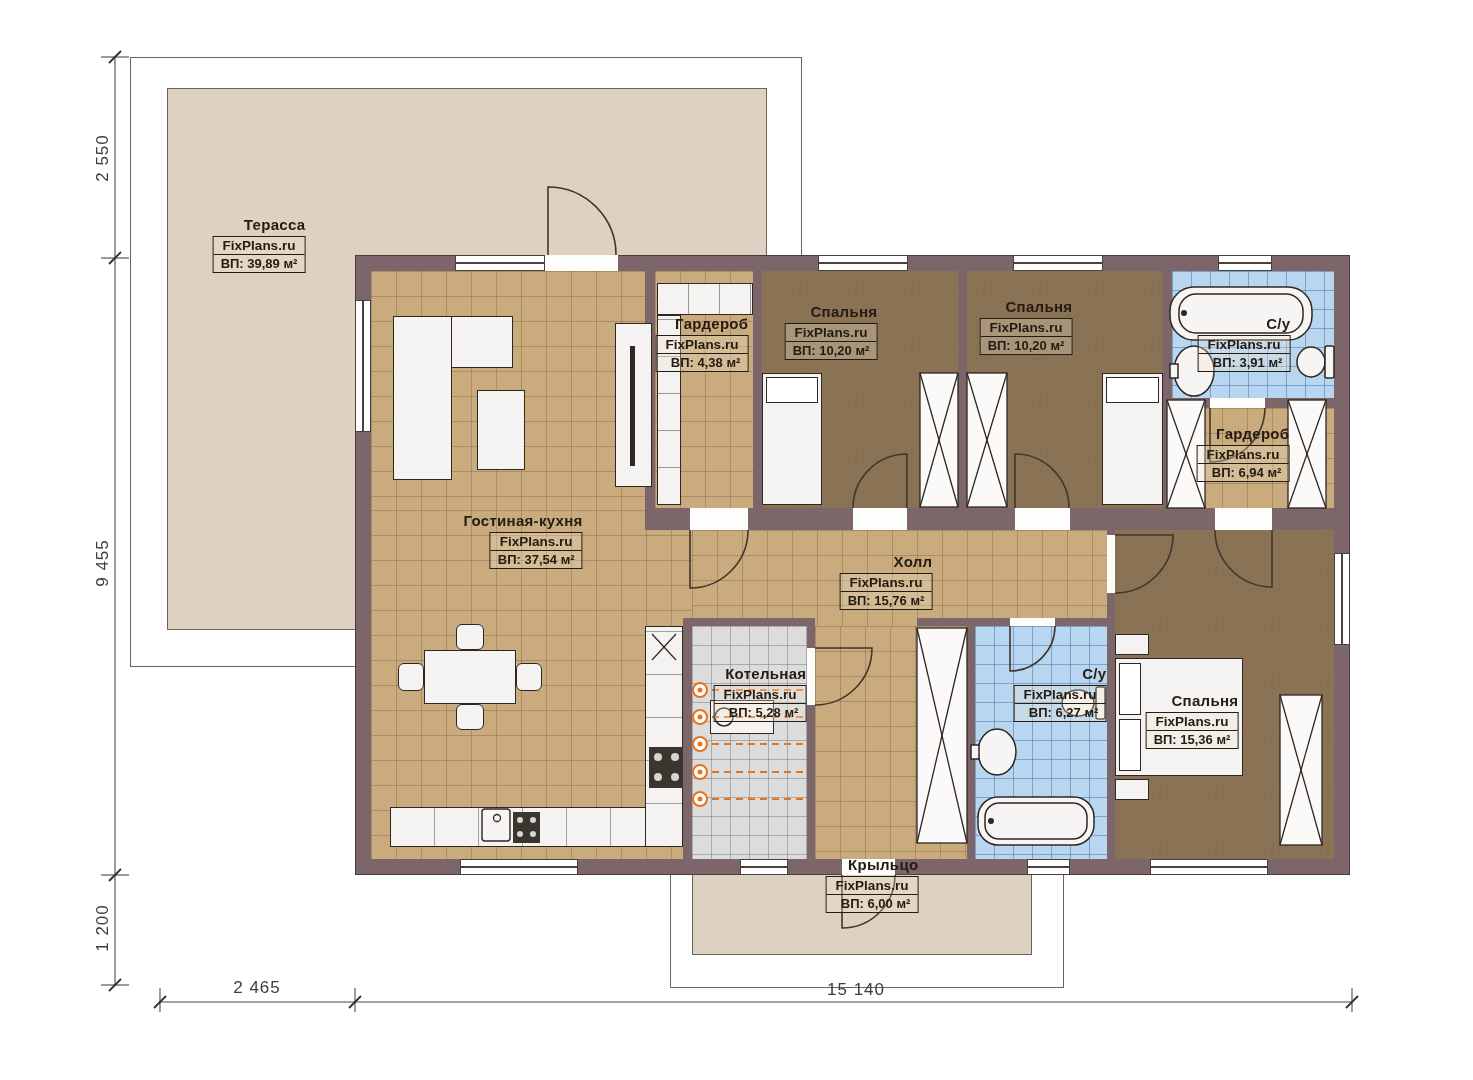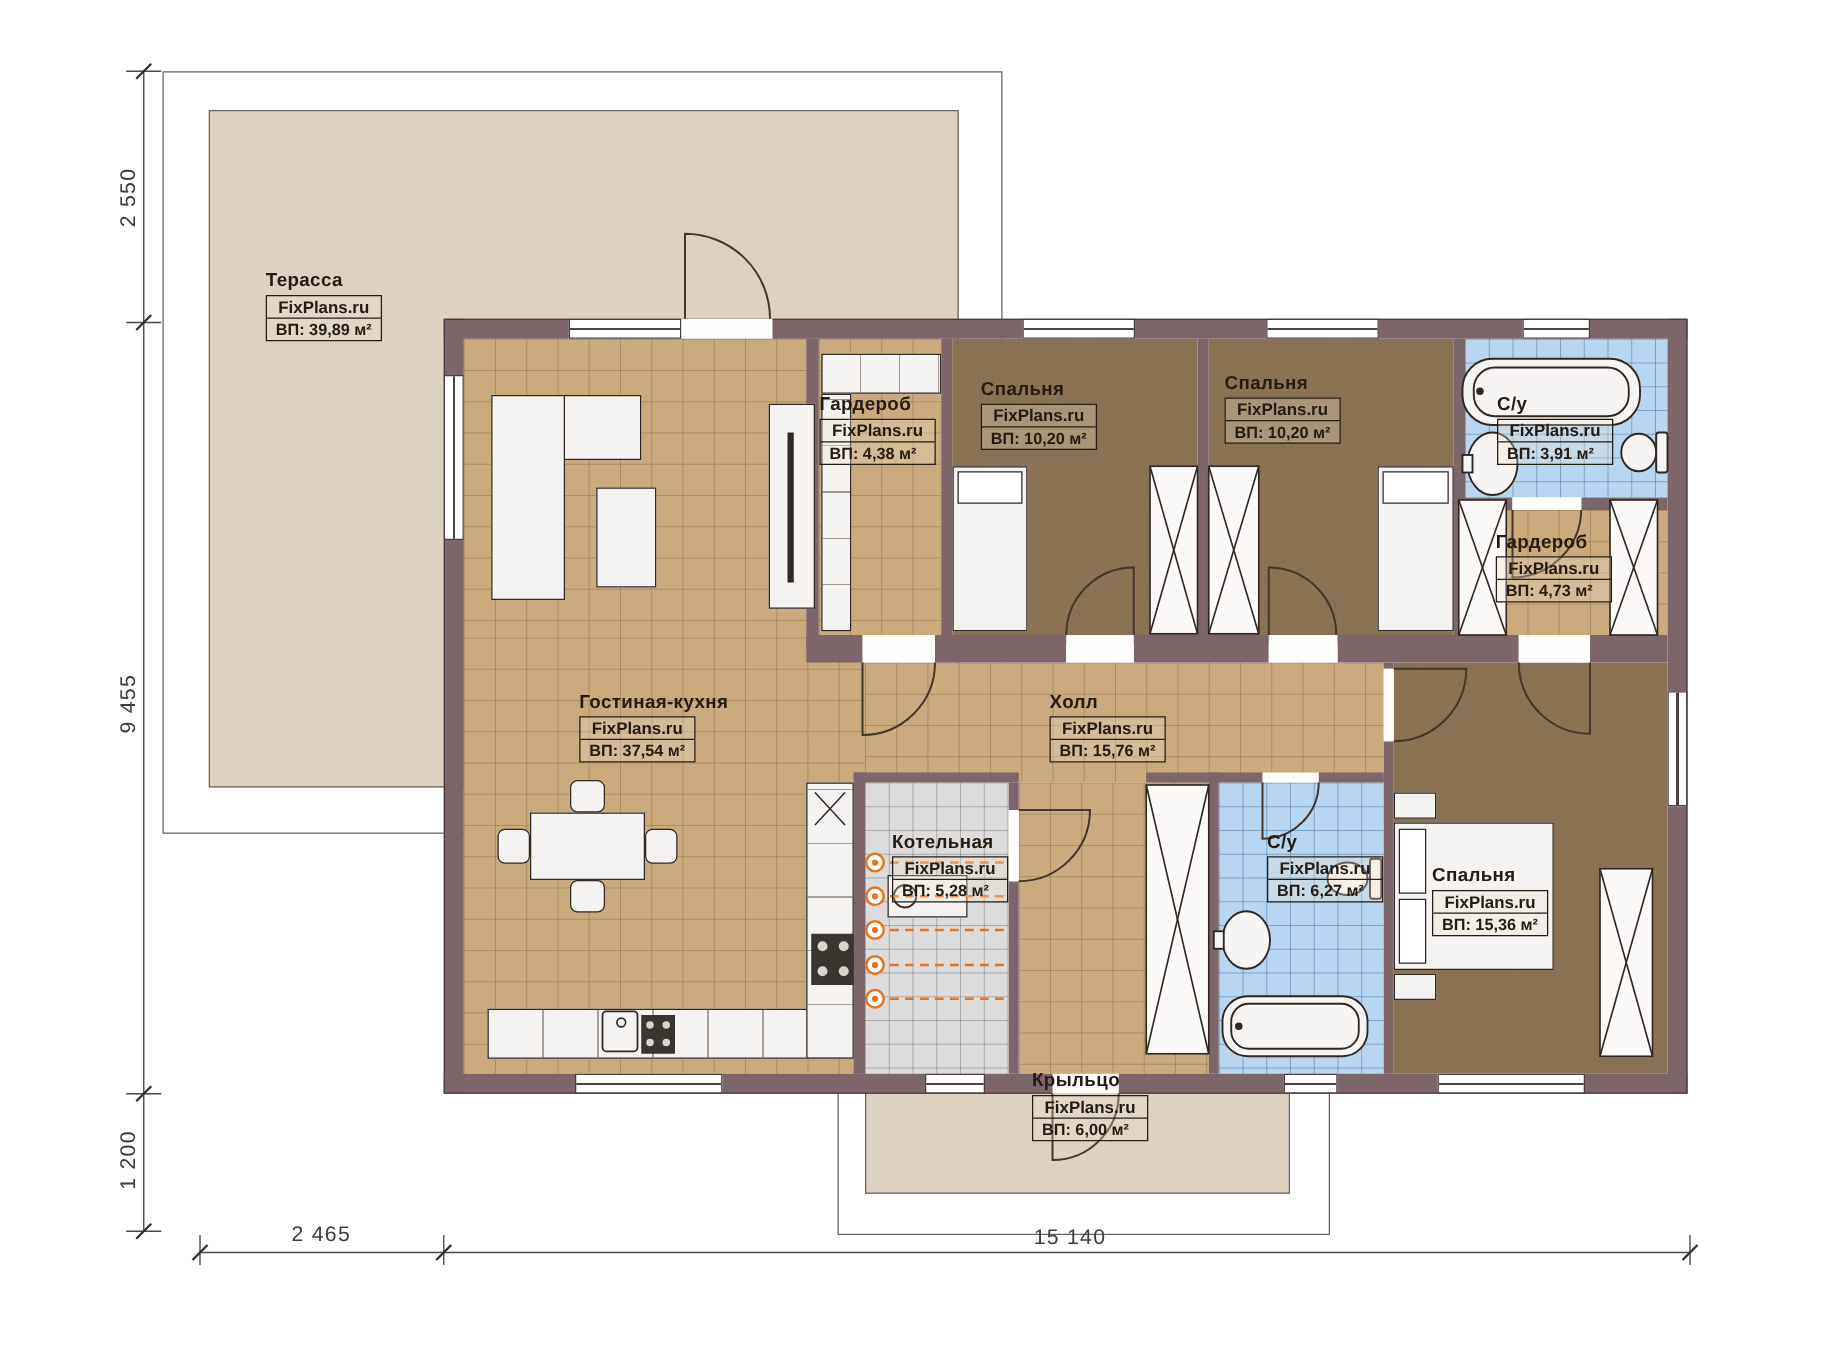--- a/index.html
+++ b/index.html
@@ -21,21 +21,21 @@
     background-image:linear-gradient(rgba(120,120,120,.5) 1px,transparent 1px),
                      linear-gradient(90deg,rgba(120,120,120,.5) 1px,transparent 1px);
     background-size:19px 19px;}
   .beige{position:absolute;background:#ddd2c2;border:1px solid #6e6259;}
   .frame{position:absolute;background:#ffffff;border:1px solid #6e6259;}
   .win{position:absolute;background:#fff;border:1px solid #4a4040;box-sizing:border-box;}
   .winH{background:linear-gradient(to bottom,transparent 44%,#4a4040 44%,#4a4040 56%,transparent 56%),#fff;}
   .winV{background:linear-gradient(to right,transparent 44%,#4a4040 44%,#4a4040 56%,transparent 56%),#fff;}
   .thr{position:absolute;background:#fdfdfc;}
   .furn{position:absolute;background:#f4f3f1;border:1.4px solid #2e2723;box-sizing:border-box;}
-  .rlabel{position:absolute;transform:translateX(-50%);text-align:left;z-index:40;}
+  .rlabel{position:absolute;transform:translateX(-50%);text-align:right;z-index:40;}
   .rname{font-weight:700;font-size:15px;color:#241b13;letter-spacing:.3px;white-space:nowrap;}
   .rbox{display:inline-block;margin-top:3px;border:1.6px solid #241b13;background:rgba(240,230,208,.30);}
   .rbox .row1{padding:1px 9px;font-weight:700;font-size:13.5px;color:#241b13;border-bottom:1.6px solid #241b13;white-space:nowrap;}
   .rbox .row2{padding:1px 7px;font-weight:700;font-size:13px;color:#241b13;white-space:nowrap;}
   .dim{position:absolute;font-size:17px;color:#3d3d3d;letter-spacing:1px;white-space:nowrap;z-index:41;}
   .vdim{transform:translate(-50%,-50%) rotate(-90deg);}
   .hdim{transform:translate(-50%,-50%);}
   svg.overlay{position:absolute;left:0;top:0;z-index:30;pointer-events:none;}
   .houseline{position:absolute;border:1px solid #4a3c3c;box-sizing:border-box;z-index:12;}
 </style>
@@ -289,24 +289,24 @@
     <div class="rname">С/у</div>
     <div class="rbox">
       <div class="row1">FixPlans.ru</div>
       <div class="row2">ВП: 3,91 м²</div>
     </div>
   </div>
   <div class="rlabel" style="left:1243px;top:425px;">
     <div class="rname">Гардероб</div>
     <div class="rbox">
       <div class="row1">FixPlans.ru</div>
-      <div class="row2">ВП: 4,73 м²</div>
-    </div>
-  </div>
-  <div class="rlabel" style="left:523px;top:553px;">
+      <div class="row2">ВП: 6,94 м²</div>
+    </div>
+  </div>
+  <div class="rlabel" style="left:523px;top:512px;">
     <div class="rname">Гостиная-кухня</div>
     <div class="rbox">
       <div class="row1">FixPlans.ru</div>
       <div class="row2">ВП: 37,54 м²</div>
     </div>
   </div>
   <div class="rlabel" style="left:886px;top:553px;">
     <div class="rname">Холл</div>
     <div class="rbox">
       <div class="row1">FixPlans.ru</div>

